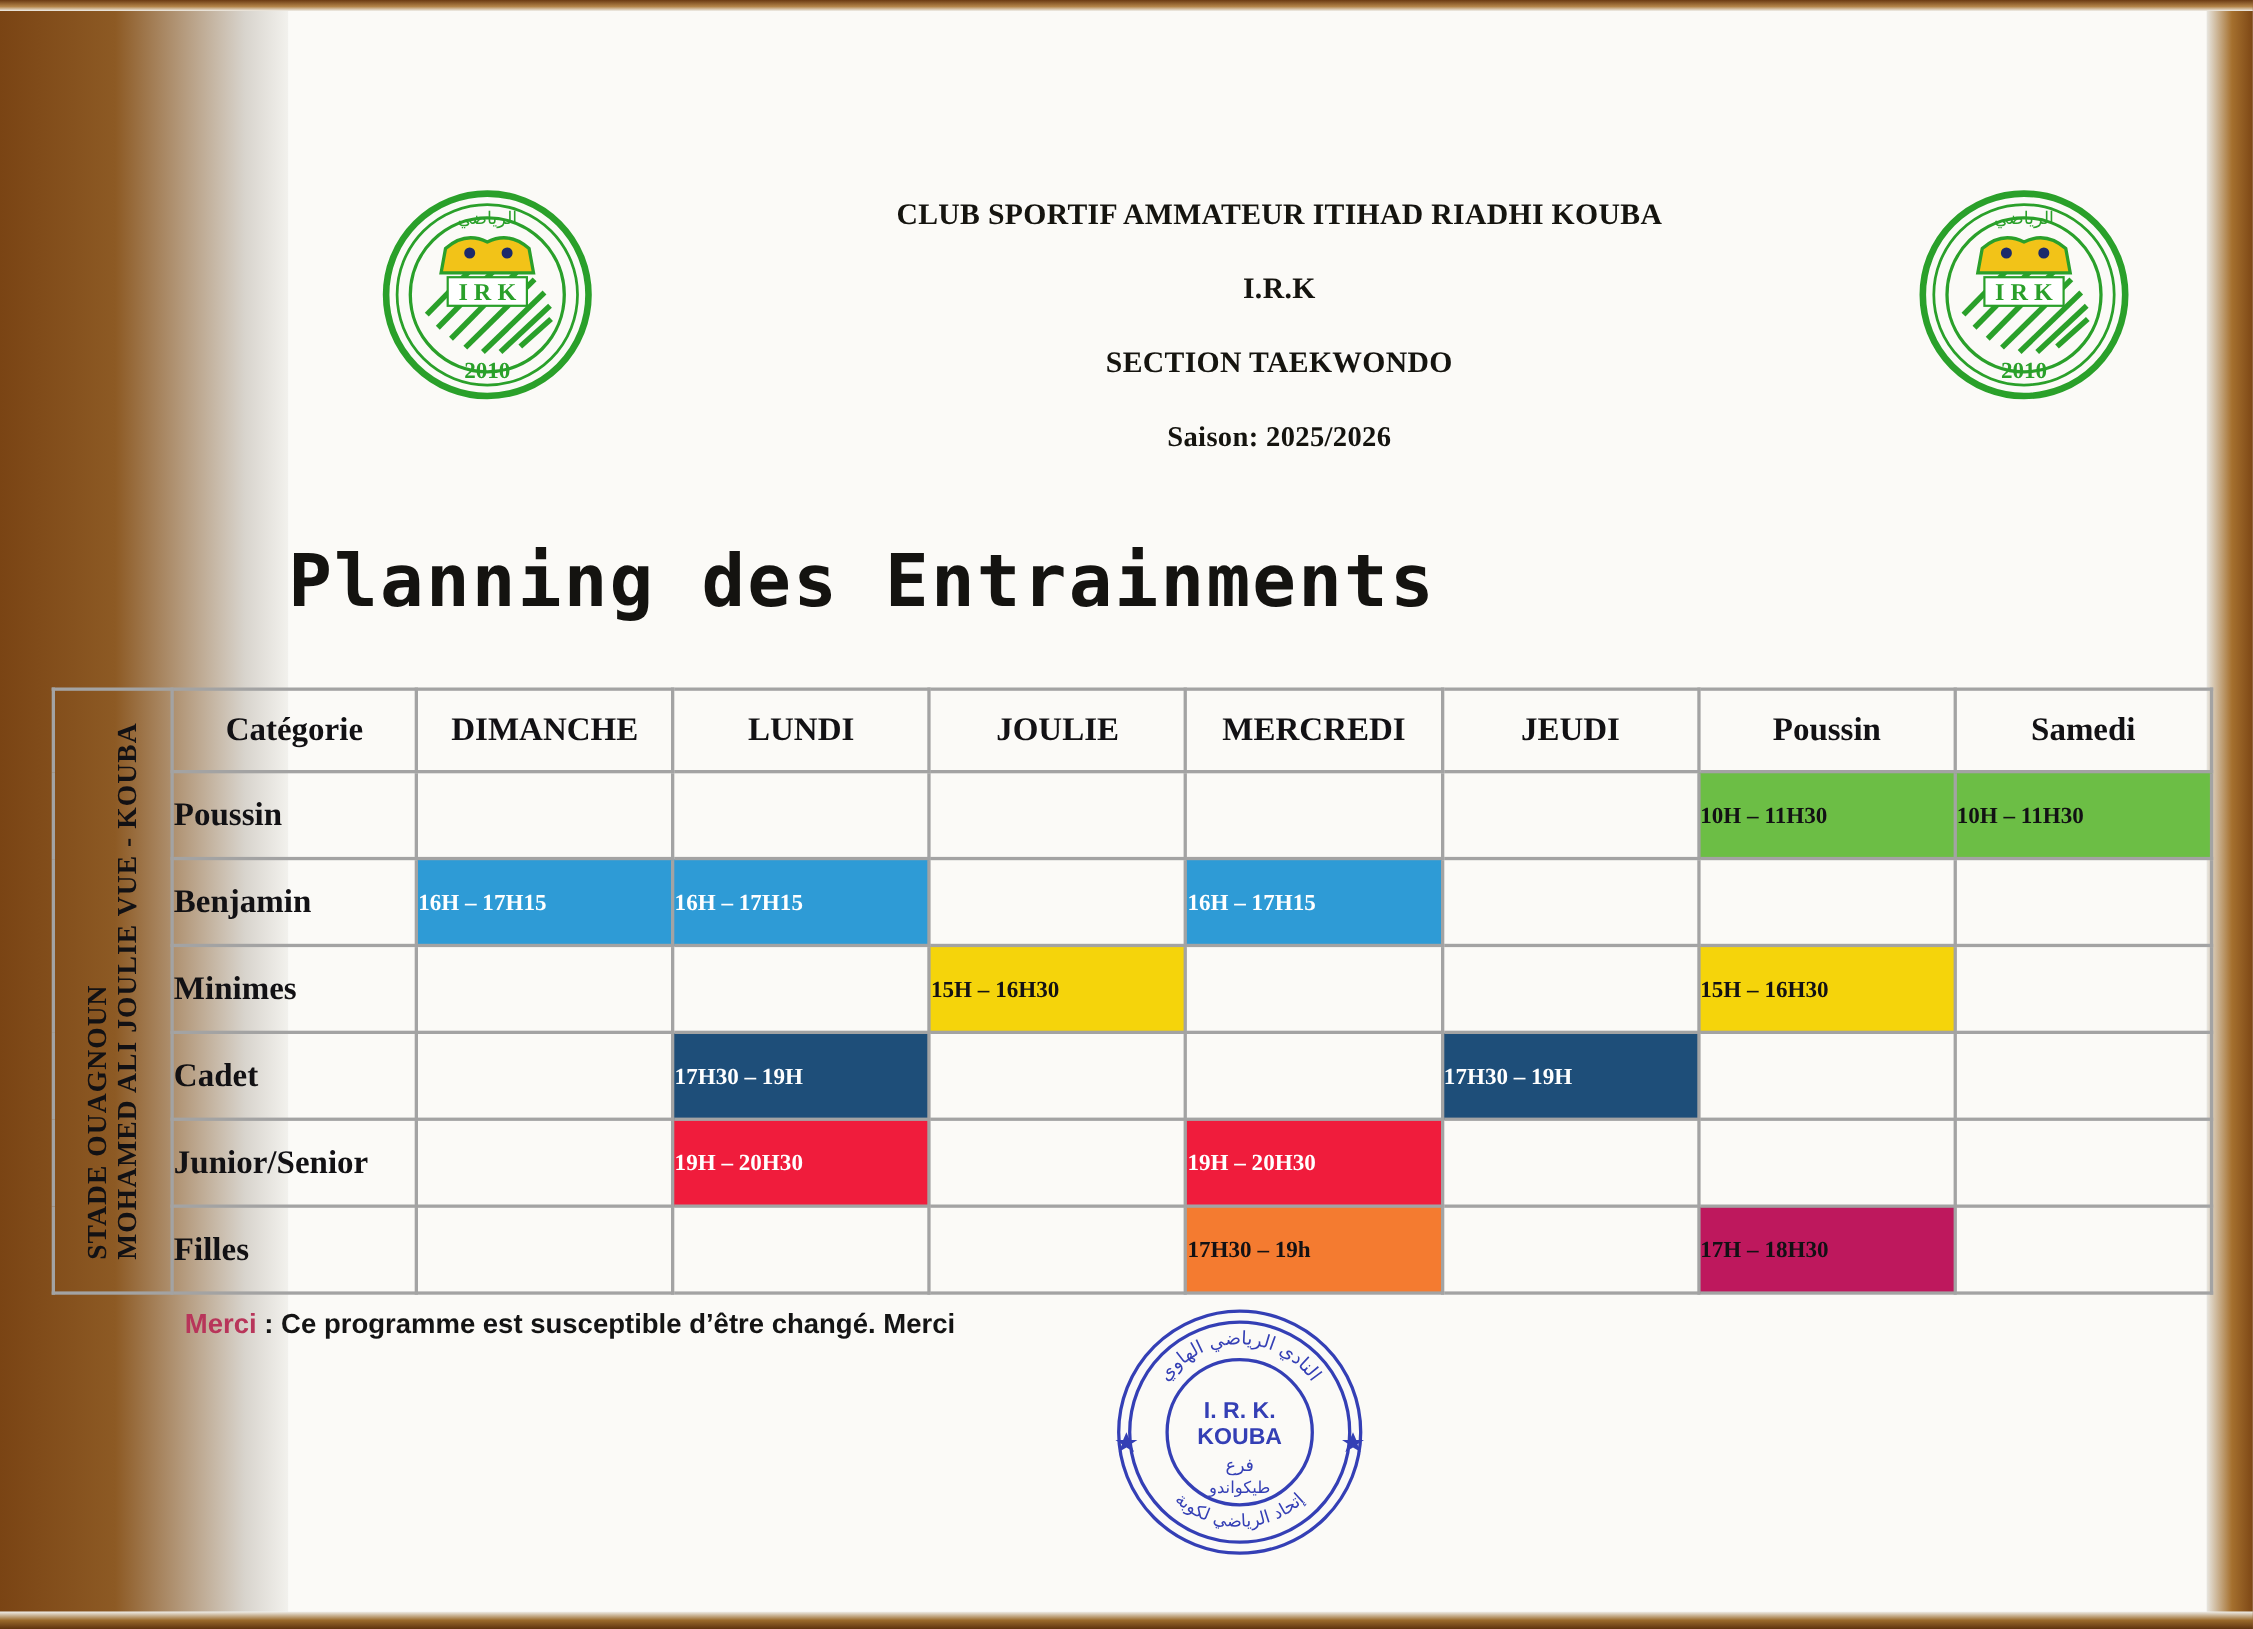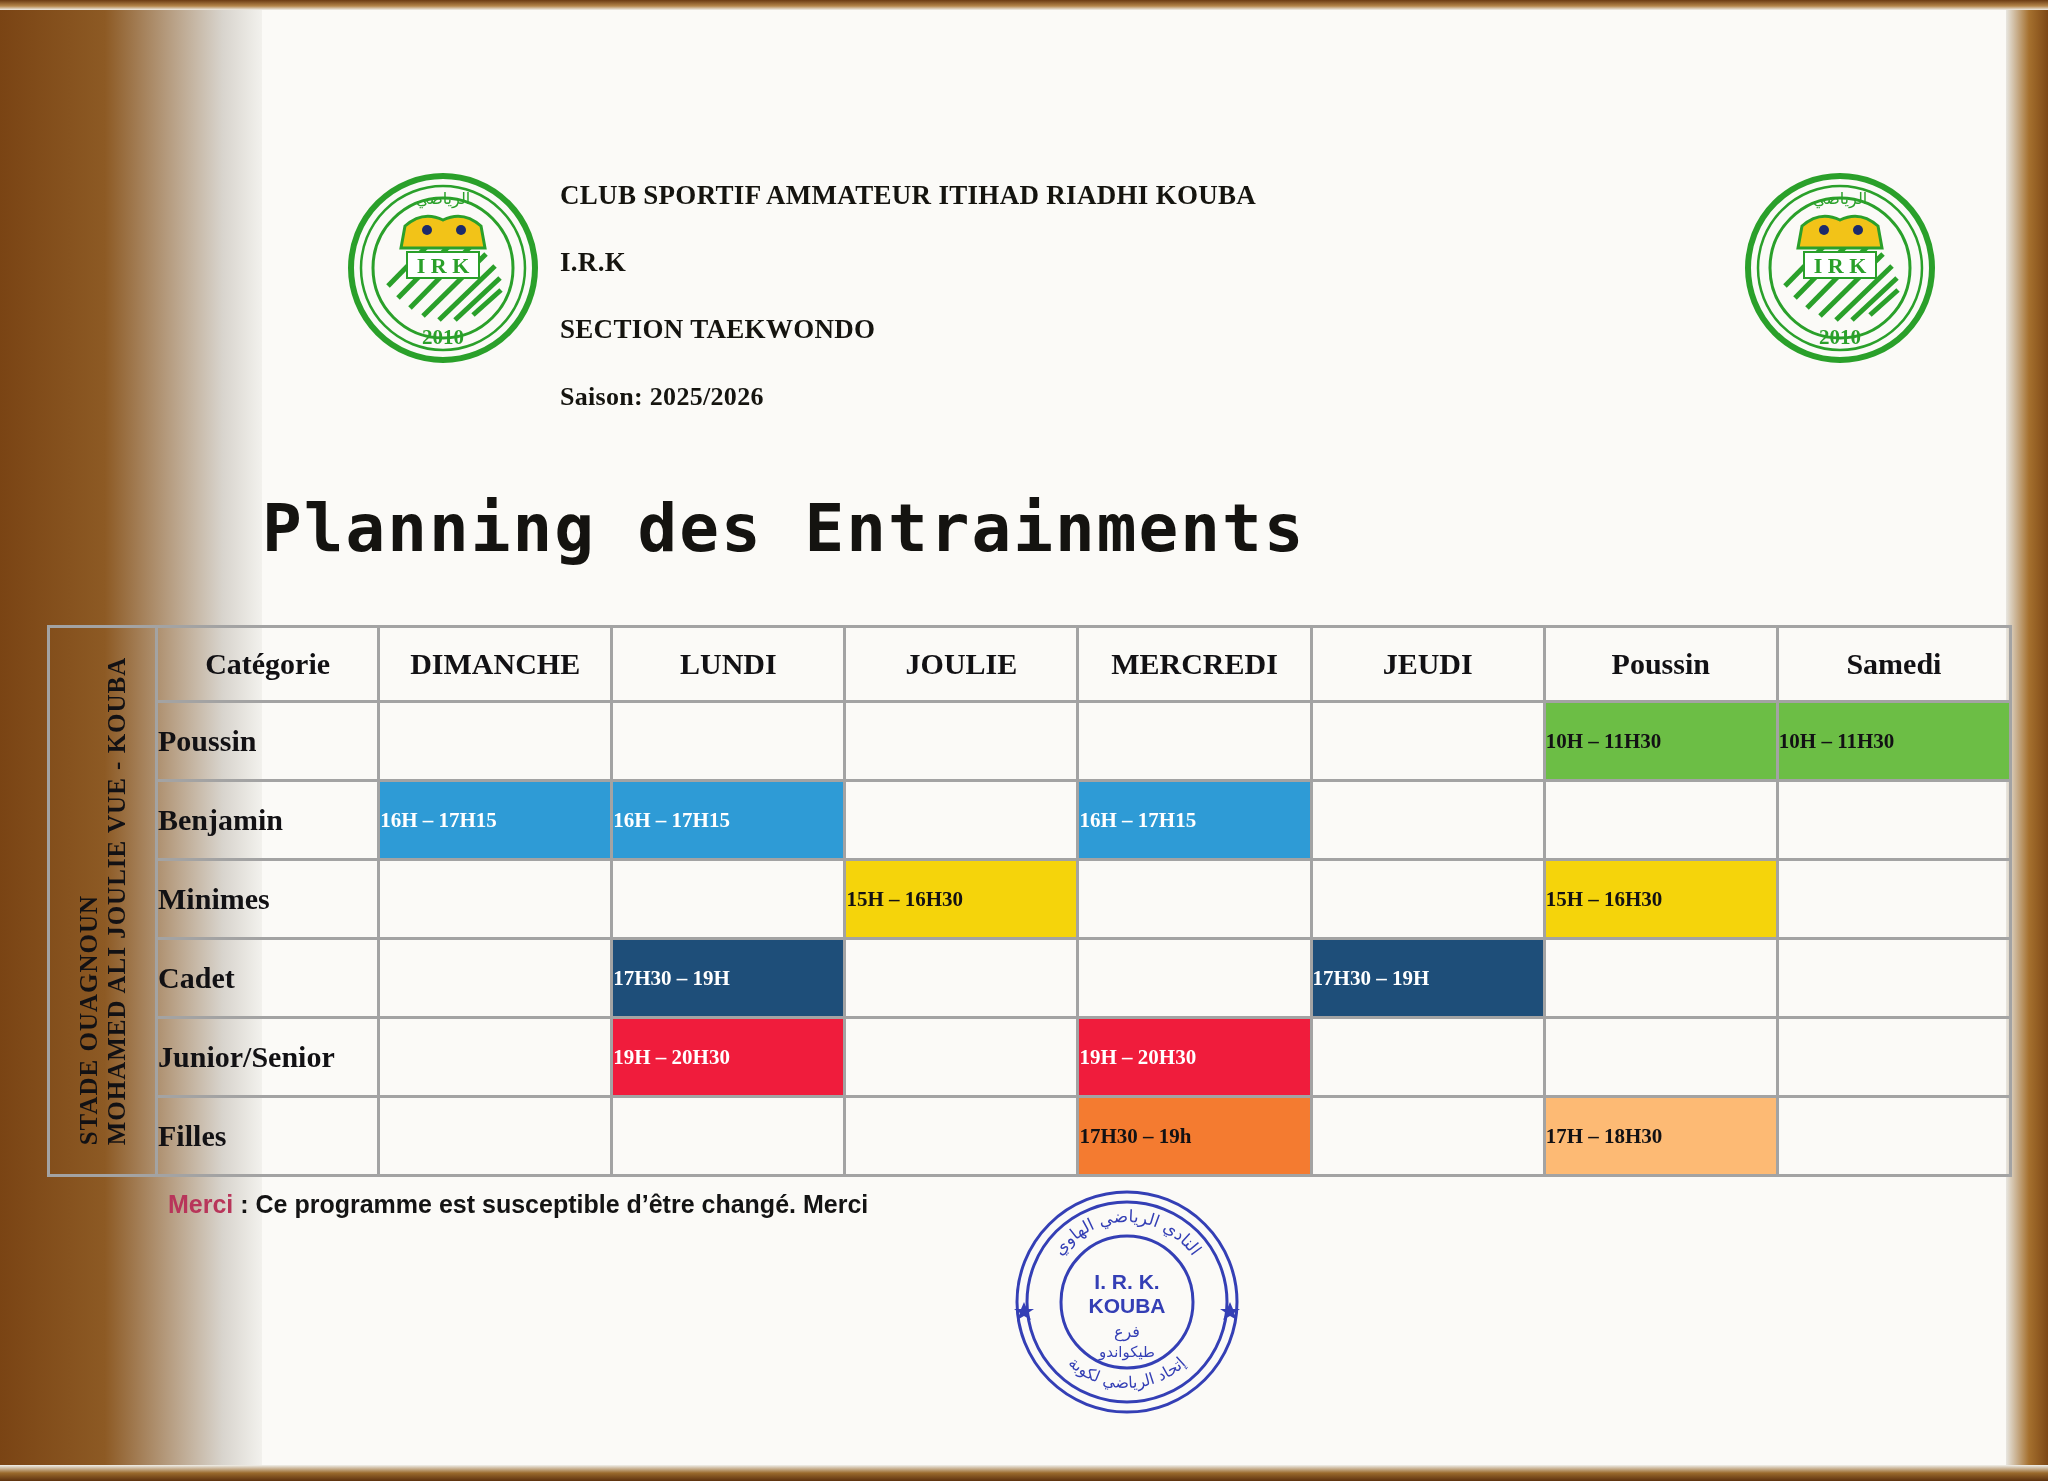--- a/index.html
+++ b/index.html
@@ -53,23 +53,23 @@
     position: absolute;
     width: 200px; height: 200px;
   }
   .logo svg { display:block; }
 
   #logo-left  { left: 343px; top: 168px; }
   #logo-right { left: 1740px; top: 168px; }
 
   #header-text {
     position: absolute;
-    left: 560px; top: 180px;
+    left: 588px; top: 180px;
     width: 1150px;
-    text-align: left;
+    text-align: center;
   }
   #header-text .hline {
     font-family: "Liberation Serif", serif;
     font-weight: bold;
     color: #15140f;
     letter-spacing: .3px;
   }
   .h1 { font-size: 27px; }
   .h2 { font-size: 27px; margin-top: 36px; }
   .h3 { font-size: 27px; margin-top: 36px; }
@@ -308,21 +308,21 @@
             <td class="slot"></td>
             <td class="slot"></td>
           </tr>
           <tr>
             <td class="cat">Filles</td>
             <td class="slot"></td>
             <td class="slot"></td>
             <td class="slot"></td>
             <td class="slot" style="background-color: rgb(244, 123, 48);">17H30 – 19h</td>
             <td class="slot"></td>
-            <td class="slot" style="background-color: #fdba74;">17H – 18H30</td>
+            <td class="slot" style="background-color: #be185d;">17H – 18H30</td>
             <td class="slot"></td>
           </tr>
         </tbody>
     </table>
   </div>
 
   <div id="note">
     <span class="note-word">Merci</span>
     <span>: Ce programme est susceptible d’être changé. Merci</span>
   </div>

